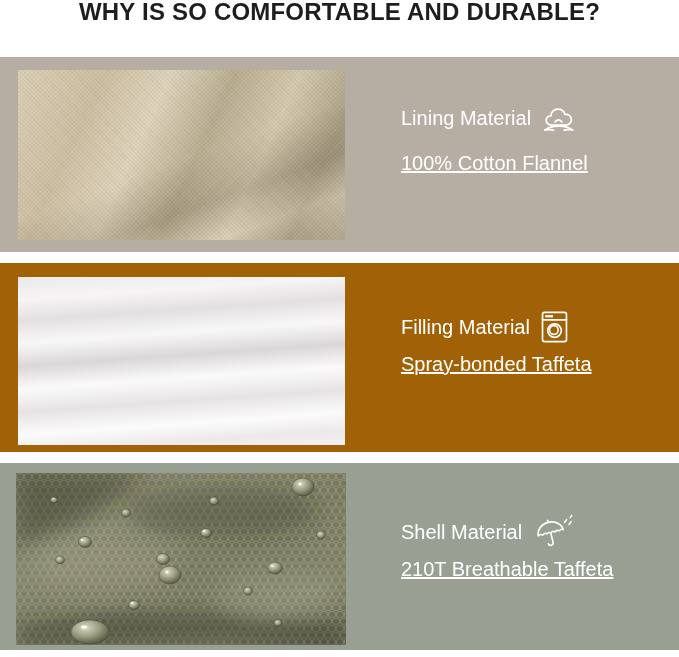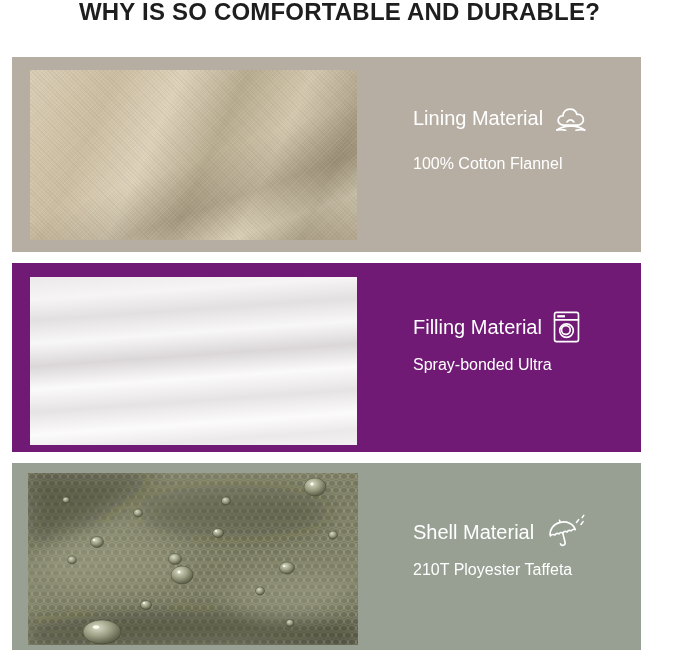--- a/index.html
+++ b/index.html
@@ -5,23 +5,23 @@
   * { margin:0; padding:0; box-sizing:border-box; }
   body { background:#fff; font-family:"Liberation Sans", sans-serif; }
   .page { position:relative; width:679px; height:657px; background:#ffffff; overflow:hidden; }
 
   .title {
     position:absolute; top:-3px; left:0; width:679px;
     text-align:center; font-size:24px; font-weight:bold;
     line-height:30px; letter-spacing:0.2px; color:#1e1e1e; white-space:nowrap;
   }
 
-  .row { position:absolute; left:12px; width:629px; }
+  .row { position:absolute; left:0; width:679px; }
   .row-lining  { top:57px;  height:195px; background:#b6aea3; }
-  .row-filling { top:263px; height:189px; background:#701a75; }
+  .row-filling { top:263px; height:189px; background:#a16207; }
   .row-shell   { top:463px; height:187px; background:#97a093;padding-left:42px; }
 
   .photo { position:absolute; display:block; }
   .photo-lining {
     left:18px; top:13px; width:327px; height:170px;
     background:
       repeating-linear-gradient(45deg,  rgba(90,80,60,0.07) 0 1px, transparent 1px 3px),
       repeating-linear-gradient(-45deg, rgba(255,255,252,0.07) 0 1px, transparent 1px 3px),
       linear-gradient(160deg, rgba(85,75,55,0) 52%, rgba(85,75,55,0.22) 70%, rgba(255,252,240,0.16) 84%, rgba(85,75,55,0.18) 100%),
       linear-gradient(115deg, #d9cdb4 0%, #cbbda1 22%, #ddd2ba 38%, #b7ab8f 54%, #d3c7ad 70%, #ab9f85 86%, #c6baa0 100%);
@@ -32,21 +32,21 @@
       linear-gradient(176deg, #ebe9ea 0%, #f6f4f5 12%, #e3e0e2 23%, #f8f7f7 35%, #dbd7d9 47%, #fbfafa 59%, #e6e3e5 71%, #fcfbfb 83%, #ecE9eb 92%, #f3f1f2 100%);
   }
   .photo-shell { left:16px; top:10px; width:330px; height:172px; }
 
   .info { position:absolute; top:0; left:401px; right:0; bottom:0; color:#ffffff; }
   .heading-row {
     position:absolute; left:0; height:24px;
     display:flex; align-items:center; gap:11px;
     font-size:20px; white-space:nowrap;
   }
-  .line { position:absolute; left:0; font-size:16px; line-height:23px; white-space:nowrap; }
+  .line { position:absolute; left:0; font-size:20px; line-height:23px; white-space:nowrap;text-decoration:underline; }
 
   .row-lining  .heading-row { top:49px; }
   .row-lining  .line-1 { top:95px; }
   .row-lining  .line-2 { top:117px; }
   .row-filling .heading-row { top:52px; }
   .row-filling .line-1 { top:90px; }
   .row-filling .line-2 { top:113px; }
   .row-shell   .heading-row { top:57px; }
   .row-shell   .line-1 { top:95px; }
   .row-shell   .line-2 { top:117px; }
@@ -83,21 +83,21 @@
       <div class="heading-row">
         <span>Filling Material</span>
         <svg class="icon-svg" width="27" height="32" viewBox="0 0 26 31">
           <rect x="1.4" y="1.4" width="23.2" height="28.2" rx="2"></rect>
           <line x1="1.4" y1="8.6" x2="24.6" y2="8.6"></line>
           <rect x="4" y="4" width="7.5" height="2.2" fill="#ffffff" stroke="none"></rect>
           <circle cx="13" cy="19" r="6.6"></circle>
           <circle cx="12.4" cy="18.4" r="4.2"></circle>
         </svg>
       </div>
-      <div class="line line-1">Spray-bonded Ultra</div>
+      <div class="line line-1">Spray-bonded Taffeta</div>
     </div>
   </section>
 
   <section class="row row-shell">
     <svg class="photo photo-shell" width="330" height="172" viewBox="0 0 330 172" preserveAspectRatio="none">
       <defs>
         <linearGradient id="oliveBase" x1="0" y1="0" x2="1" y2="1">
           <stop offset="0" stop-color="#70715a"></stop>
           <stop offset="0.3" stop-color="#83846c"></stop>
           <stop offset="0.55" stop-color="#74755d"></stop>
@@ -166,17 +166,17 @@
             <path d="M18 8 L18 5.8"></path>
             <path d="M18 19 L18 28.5 C18 31.6 13.4 31.8 13.1 28.8"></path>
           </g>
           <g stroke-width="1.5">
             <path d="M31.5 8.5 L33.6 5.6"></path>
             <path d="M36 10.5 L38.1 7.6"></path>
             <path d="M37.2 3.6 L38.8 1.4"></path>
           </g>
         </svg>
       </div>
-      <div class="line line-1">210T Ployester Taffeta</div>
+      <div class="line line-1">210T Breathable Taffeta</div>
     </div>
   </section>
 
 </div>
 
 </body></html>

